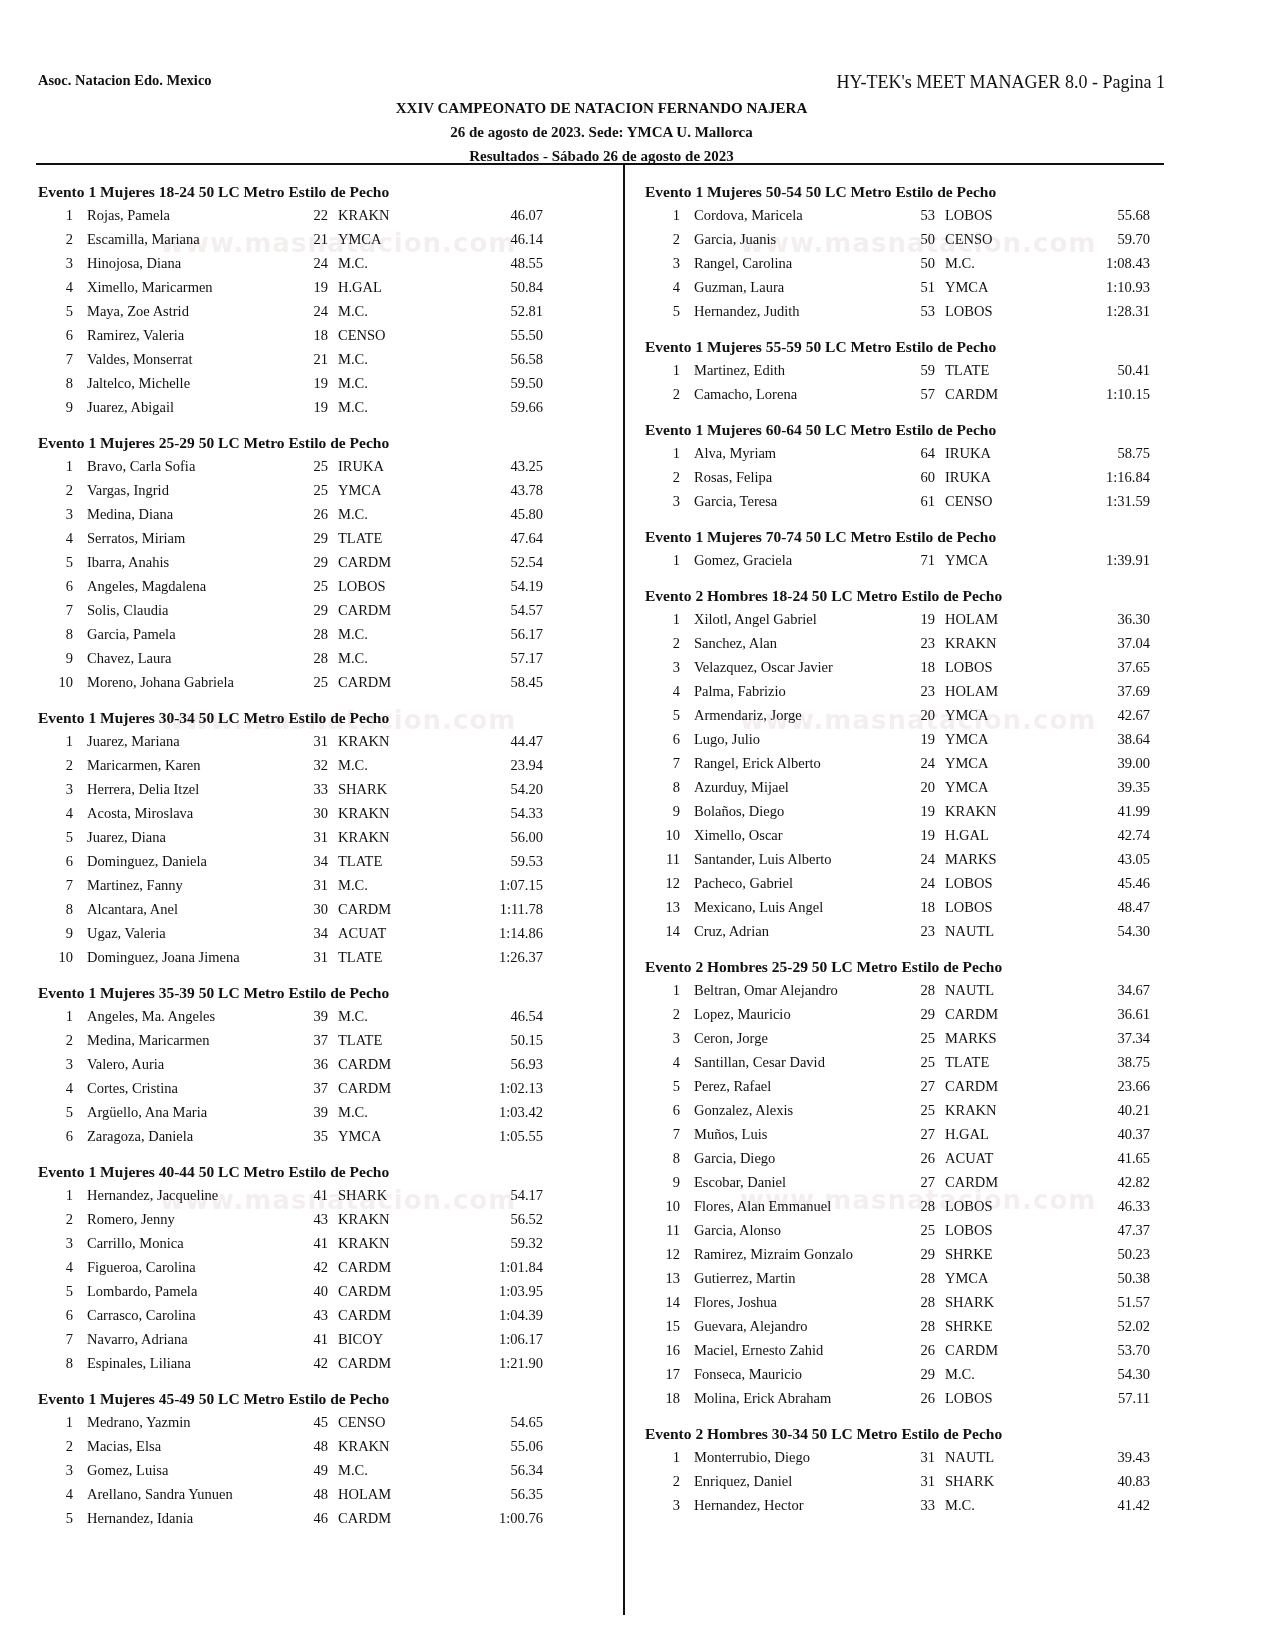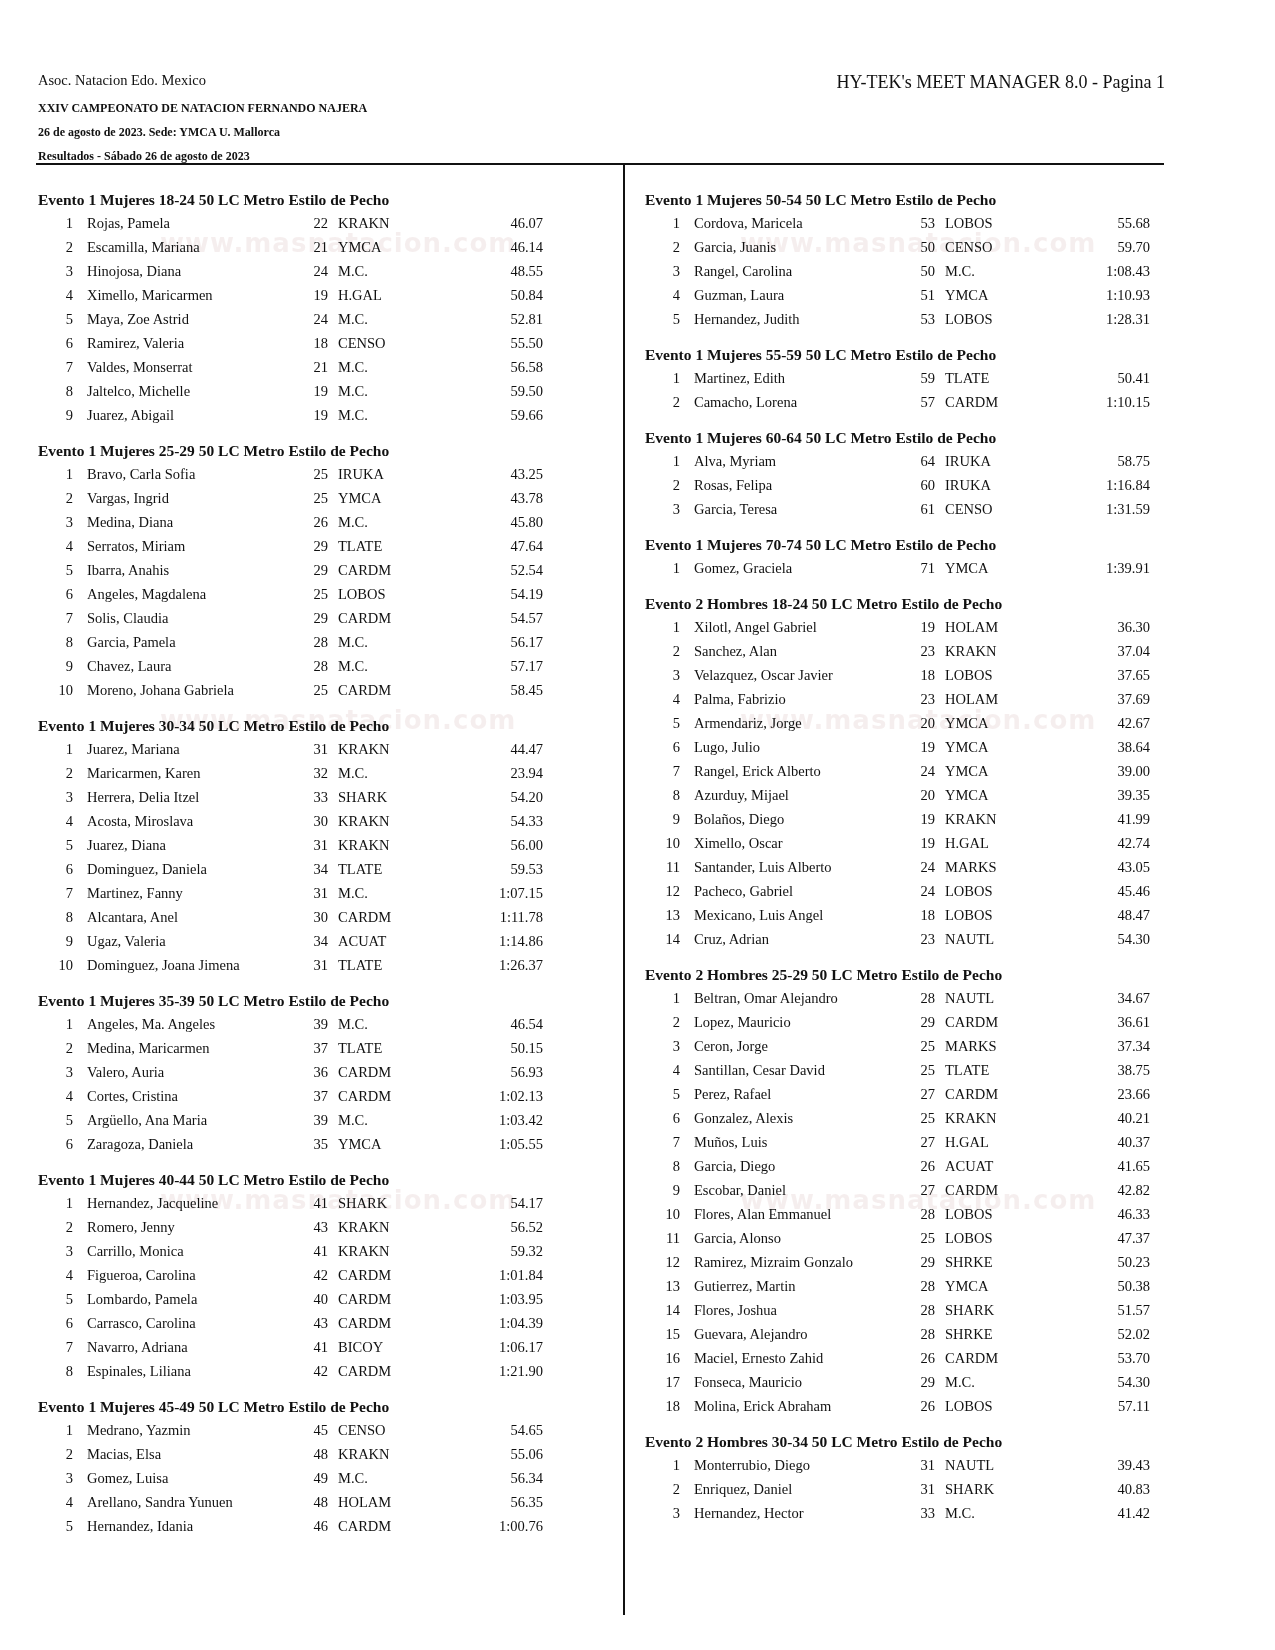--- a/index.html
+++ b/index.html
@@ -3,42 +3,41 @@
 <meta charset="utf-8">
 <style>
   html, body { margin: 0; padding: 0; background: #ffffff; }
   body {
     width: 1275px; height: 1650px; position: relative; overflow: hidden;
     font-family: "DejaVu Serif", "Liberation Serif", serif;
     color: #111111;
   }
   .hdr-left {
     position: absolute; left: 38px; top: 72px;
-    font-size: 14.5px; font-family: "Liberation Serif", serif;
+    font-size: 14.5px; font-family: "Liberation Serif", serif; font-weight: bold;
   }
   .hdr-right {
     position: absolute; right: 110px; top: 72px;
     font-size: 18px; font-family: "Liberation Serif", serif;
   }
   .title-block {
     position: absolute; left: 38px; width: 1127px; top: 96px;
-    font-weight: bold;
-    font-family: "Liberation Serif", serif; font-size: 12px;
+    text-align: center; font-weight: bold;
+    font-family: "Liberation Serif", serif; font-size: 15px;
   }
   .title-block div { height: 24px; line-height: 24px; }
   .top-rule {
     position: absolute; left: 36px; top: 163px; width: 1128px; height: 2px; background: #111;
   }
   .col-rule {
     position: absolute; left: 623px; top: 163px; width: 2px; height: 1452px; background: #111;
   }
   .col {
     position: absolute; top: 180px; width: 560px;
     font-family: "Liberation Serif", serif;
-    margin-top: 8px;
   }
   .col.left { left: 38px; }
   .col.right { left: 645px; }
   .event { margin-bottom: 12px; }
   .event-title {
     font-weight: bold; font-size: 15.5px; height: 23px; line-height: 23px;
     white-space: nowrap;
   }
   .row {
     height: 24px; line-height: 24px; font-size: 14.5px; position: relative; white-space: nowrap;

